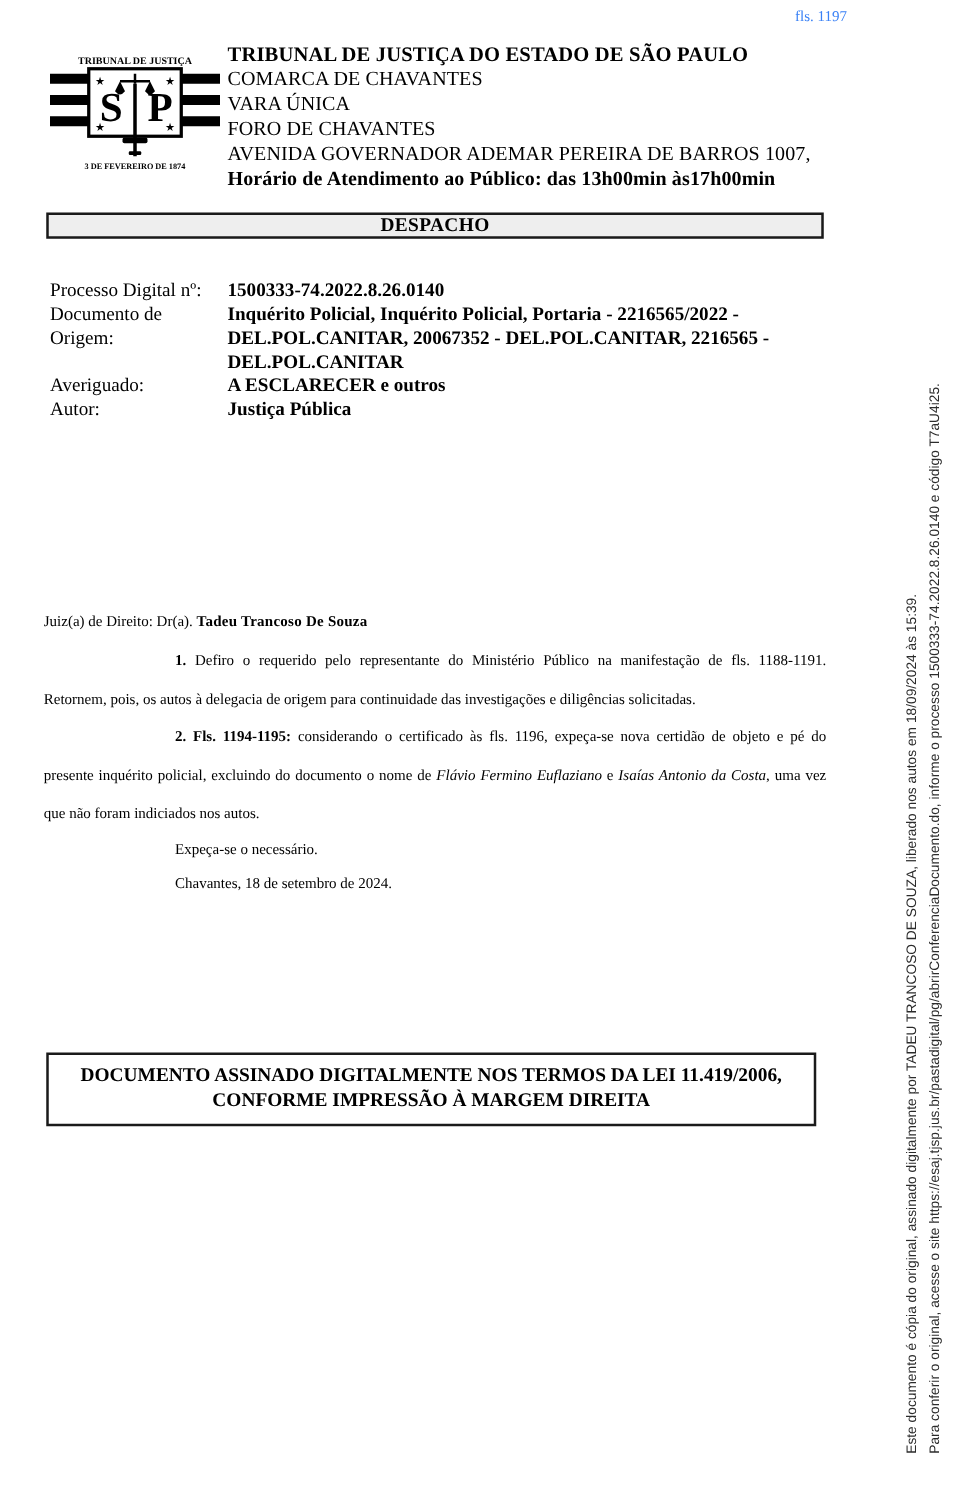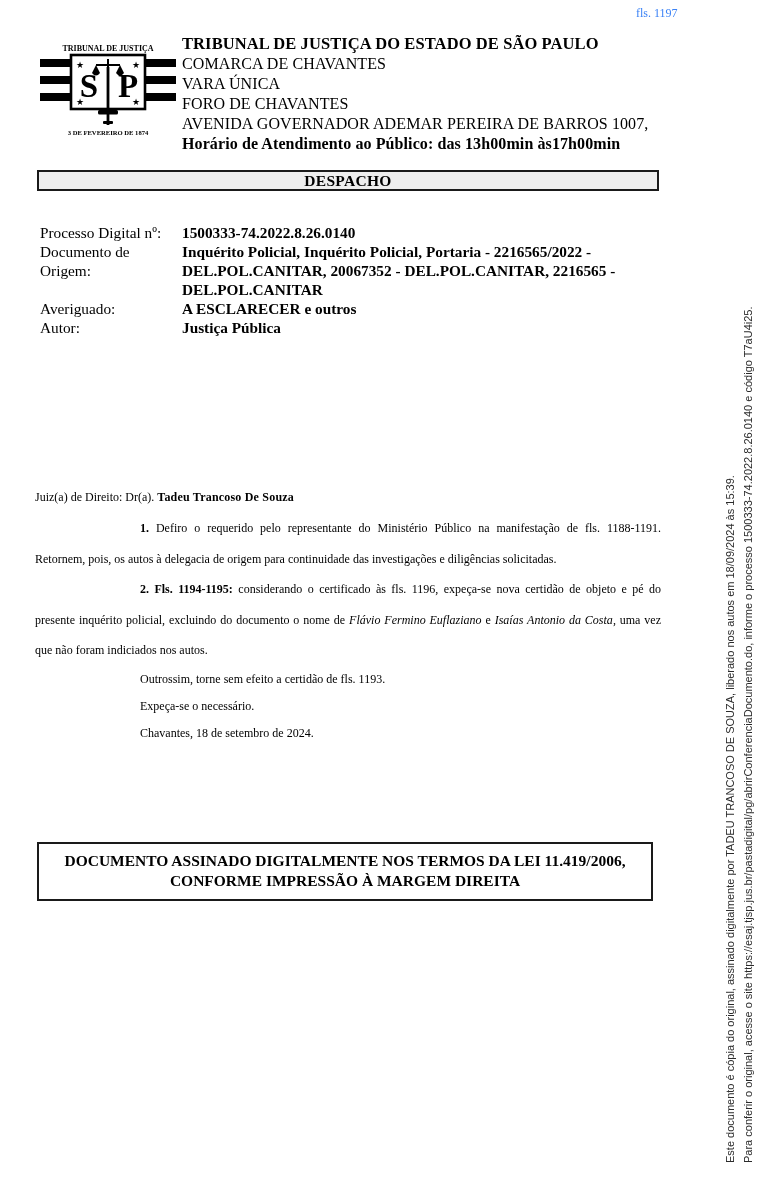--- a/index.html
+++ b/index.html
@@ -176,21 +176,20 @@
     <div class="case-row">
       <div class="case-label">Autor:</div>
       <div class="case-value">Justiça Pública</div>
     </div>
   </div>
 
   <div class="body-block">
     <p class="juiz-line"><span>Juiz(a) de Direito: Dr(a). </span><b>Tadeu Trancoso De Souza</b></p>
     <p class="para"><b>1.</b><span> Defiro o requerido pelo representante do Ministério Público na manifestação de fls. 1188-1191. Retornem, pois, os autos à delegacia de origem para continuidade das investigações e diligências solicitadas.</span></p>
     <p class="para"><b>2. Fls. 1194-1195:</b><span> considerando o certificado às fls. 1196, expeça-se nova certidão de objeto e pé do presente inquérito policial, excluindo do documento o nome de </span><i>Flávio Fermino Euflaziano</i><span> e </span><i>Isaías Antonio da Costa</i><span>, uma vez que não foram indiciados nos autos.</span></p>
-    <p class="short-line first-short">Outrossim, torne sem efeito a certidão de fls. 1193.</p>
     <p class="short-line">Expeça-se o necessário.</p>
     <p class="short-line">Chavantes, 18 de setembro de 2024.</p>
   </div>
 
   <div class="sig-box">
     <div>DOCUMENTO ASSINADO DIGITALMENTE NOS TERMOS DA LEI 11.419/2006,</div>
     <div>CONFORME IMPRESSÃO À MARGEM DIREITA</div>
   </div>
 
   <div class="side-note">

